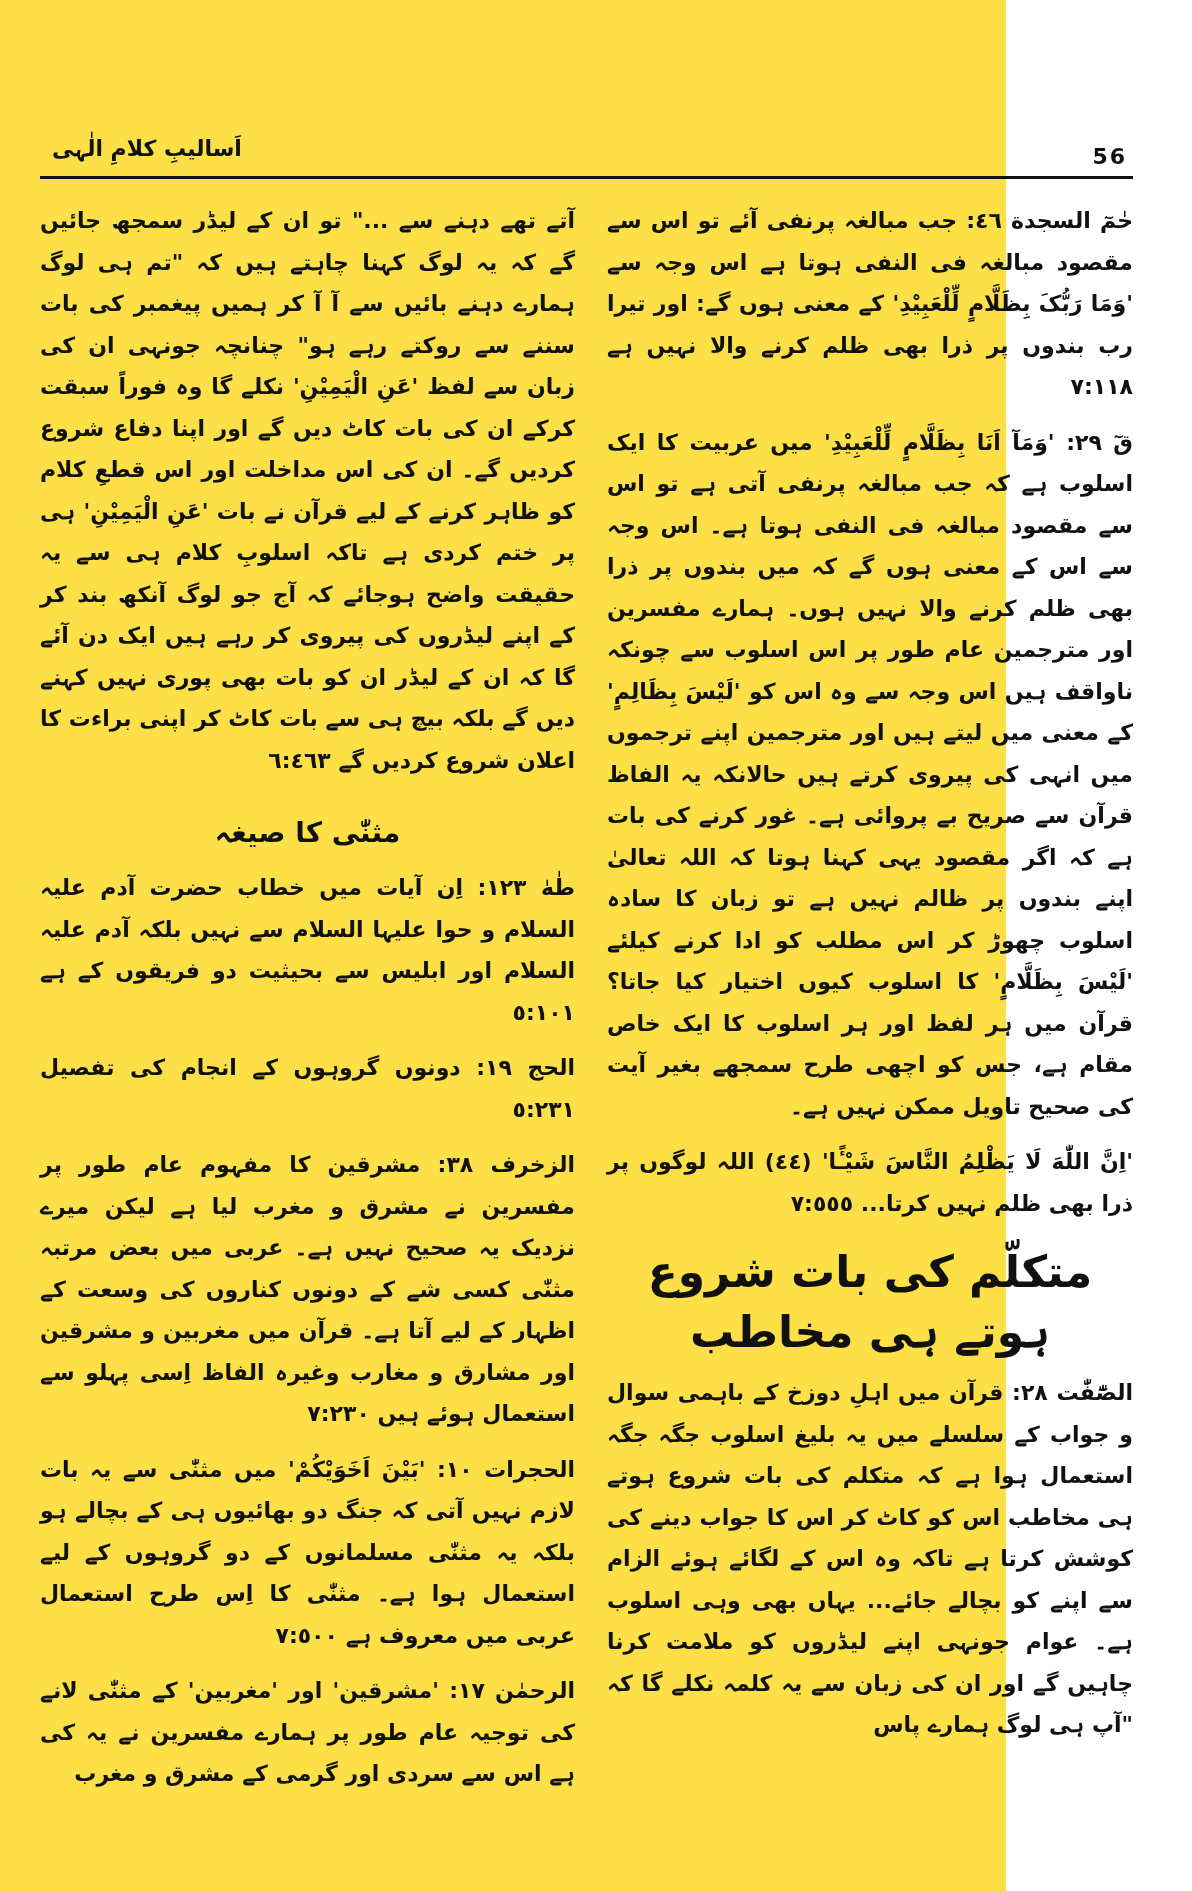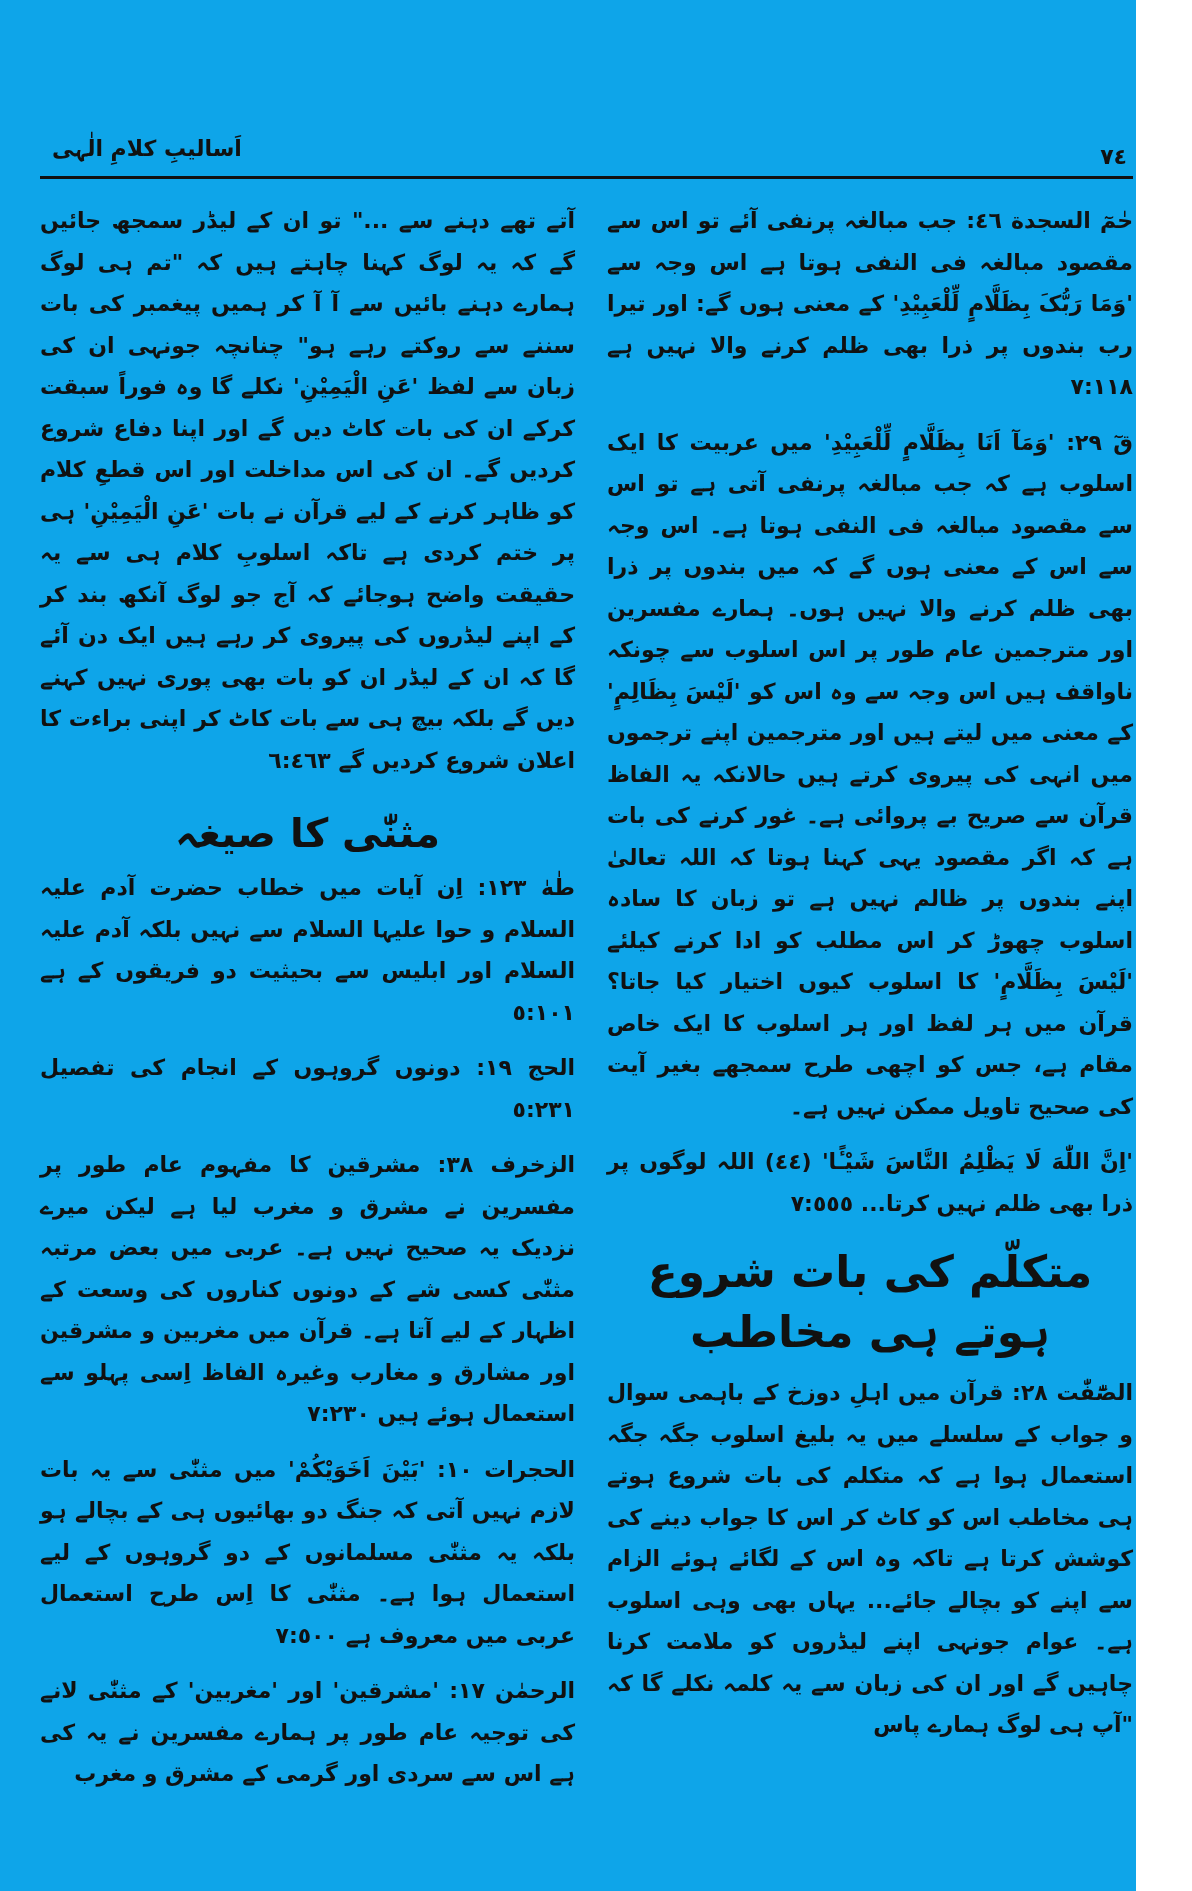--- a/index.html
+++ b/index.html
@@ -1,39 +1,39 @@
 <!DOCTYPE html>
 <html><head>
 <meta charset="utf-8">
 <style>
   html, body { margin:0; padding:0; background:#ffffff; }
   body { width:1192px; height:1891px; position:relative; overflow:hidden;
          font-family:"DejaVu Sans", sans-serif; color:#111; }
-  .page { position:absolute; left:0; top:0; width:1136px; height:1891px; background:#0ea5e9; }
+  .page { position:absolute; left:0; top:0; width:996px; height:1891px; background:#fde047;padding-left:10px; }
   .running-head { position:absolute; left:40px; top:130px; width:1093px; height:48px; }
   .book-title { position:absolute; left:12px; top:6px; font-size:22px; font-weight:bold; direction:rtl; white-space:nowrap; }
   .page-number { position:absolute; right:6px; top:14px; font-size:22px; font-weight:bold; letter-spacing:2px; }
   .head-rule { position:absolute; left:40px; top:176px; width:1093px; height:3px; background:#111; }
   .col { position:absolute; top:200px; direction:rtl; text-align:justify; text-align-last:right;
          font-size:22px; line-height:41.5px; font-weight:bold; }
   .col-right { left:607px; width:526px; }
   .col-left { left:40px; width:535px; }
   .para { margin:0 0 14px 0; }
   .heading { text-align:center; text-align-last:center; font-size:44px; line-height:60px; font-weight:bold; margin:18px 0 10px 0; }
-  .heading.small { font-size:40px; margin:22px 0 4px 0; }
+  .heading.small { font-size:28px; margin:22px 0 4px 0; }
   .surah { font-weight:bold; }
 </style>
 </head>
 <body>
 
 <div class="page">
 
   <div class="running-head">
     <span class="book-title">اَسالیبِ کلامِ الٰہی</span>
-    <span class="page-number">٧٤</span>
+    <span class="page-number">56</span>
   </div>
   <div class="head-rule"></div>
 
   <div class="col col-right">
     <p class="para">
       <span class="surah">حٰمٓ السجدة ٤٦:</span>
       <span>جب مبالغہ پرنفی آئے تو اس سے مقصود مبالغہ فی النفی ہوتا ہے اس وجہ سے 'وَمَا رَبُّکَ بِظَلَّامٍ لِّلْعَبِیْدِ' کے معنی ہوں گے: اور تیرا رب بندوں پر ذرا بھی ظلم کرنے والا نہیں ہے ٧:١١٨</span>
     </p>
     <p class="para">
       <span class="surah">قٓ ٢٩:</span>

